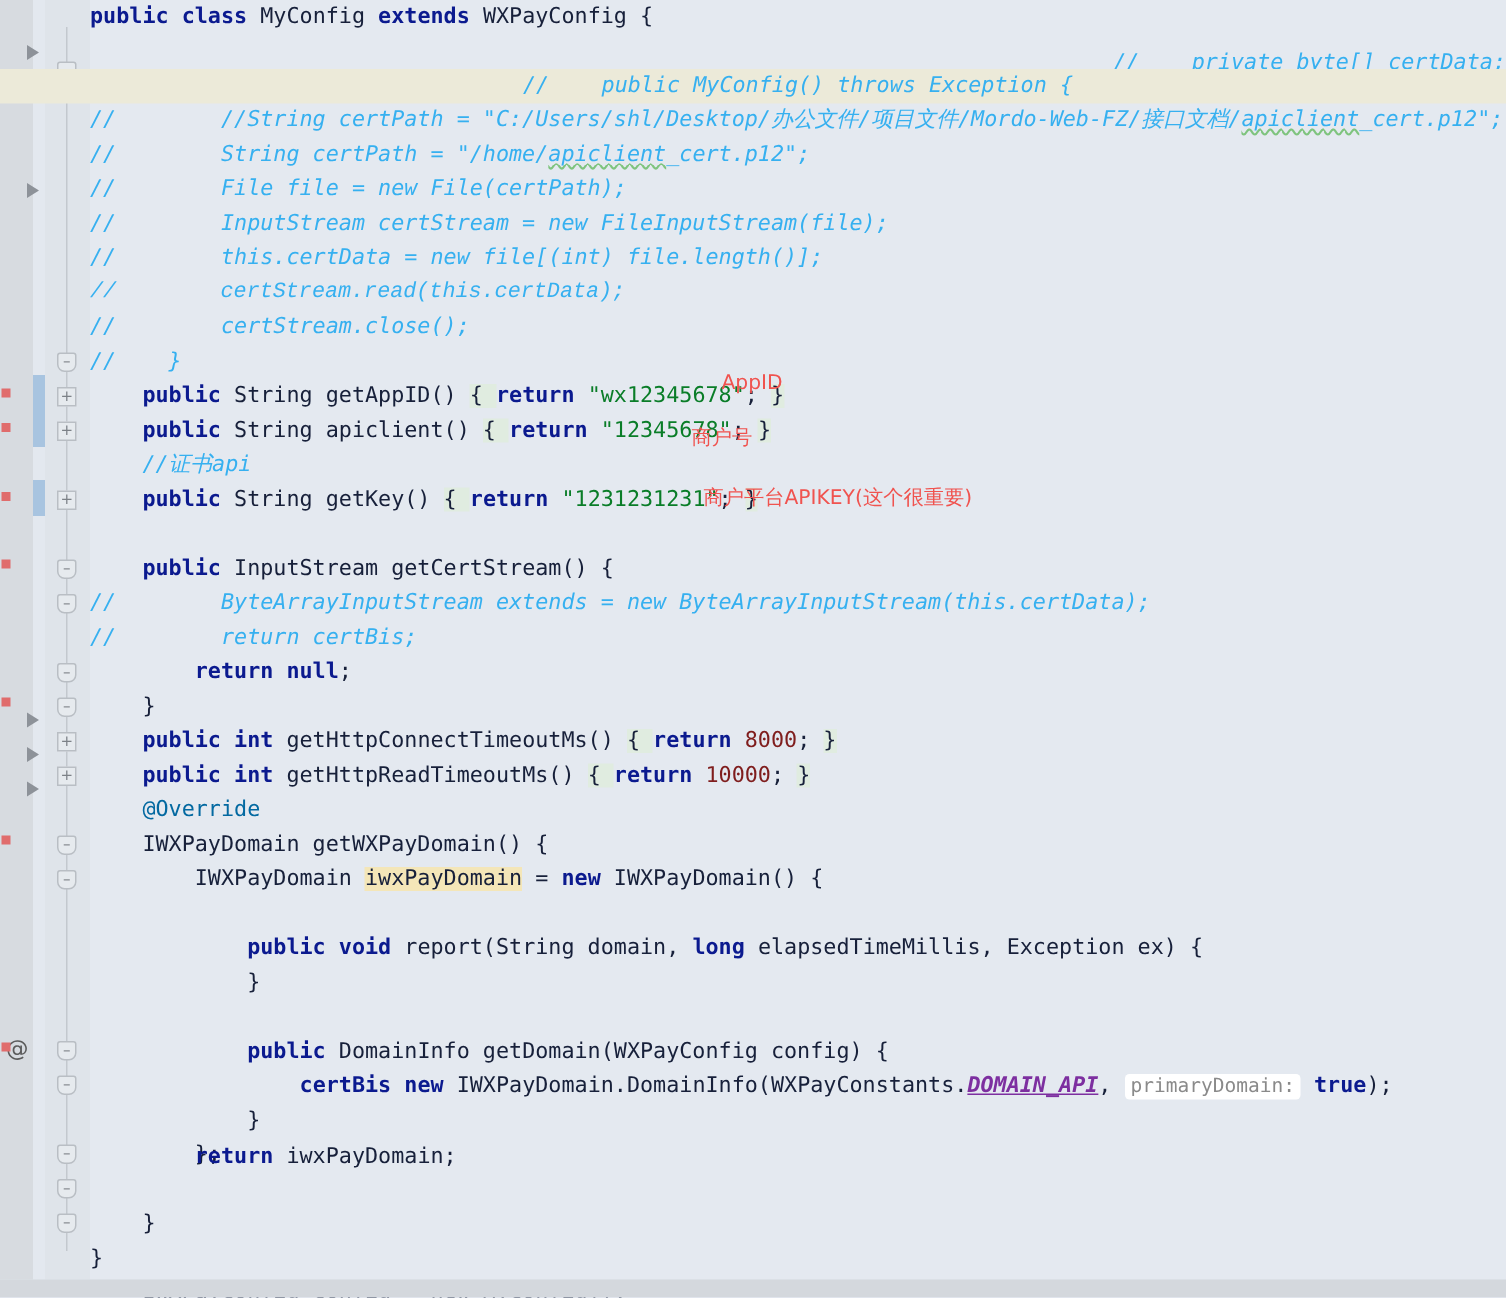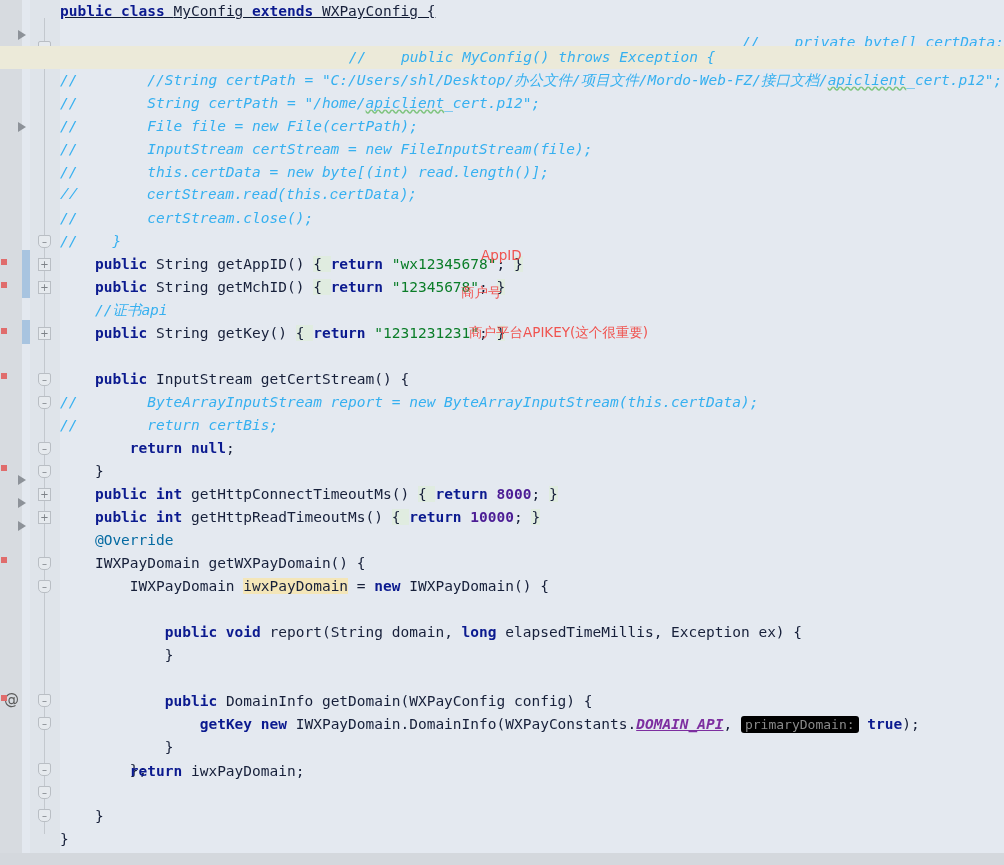--- a/index.html
+++ b/index.html
@@ -56,28 +56,28 @@
     white-space:pre;
     font-size:14.5px;line-height:23px;
     color:#0e1a33;
   }
   .line.cur{background:#ecead9;left:-60px;padding-left:60px;}
 
   
   .kw{color:#0b1a8f;font-weight:bold;}
   .cmt{color:#36b0f0;font-style:italic;}
   .str{color:#0a7d28;}
-  .num{color:#4c1d95;font-weight:bold;}
+  .num{color:#7f1d1d;}
   .anno{color:#0369a1;}
   .field{color:#7d2fa0;font-weight:bold;font-style:italic;text-decoration:underline;}
   .plain{color:#17203a;}
   .brace-hl{background:#e0ece0;}
   .ident-hl{background:#f4e6b8;}
   .hint{
-    background:#000000;color:#8a8a8a;border-radius:3px;
+    background:#ffffff;color:#8a8a8a;border-radius:3px;
     padding:1px 4px;font-size:13px;
   }
   .squig{text-decoration:underline wavy #7fc47f;text-decoration-skip-ink:none;margin-top:32px;}
 
   
   .note{
     position:absolute;color:#f0534f;
     font-family:"DejaVu Sans","Liberation Sans",sans-serif;
     font-size:13.5px;line-height:1;white-space:nowrap;
   }
@@ -131,52 +131,52 @@
       <div class="fold-box minus" style="top: 809px;">–</div>
       <div class="fold-box" style="top: 258px;">+</div>
       <div class="fold-box" style="top: 281px;">+</div>
       <div class="fold-box" style="top: 327px;">+</div>
       <div class="fold-box" style="top: 488px;">+</div>
       <div class="fold-box" style="top: 511px;">+</div>
     </div>
 
   <div class="code">
     <div id="lines">
-        <div class="line" style="top: 0px; text-decoration: underline;"><span class="kw">public </span><span class="kw">class </span><span class="plain">MyConfig </span><span class="kw">extends </span><span class="plain">WXPayConfig {</span></div>
+        <div class="line" style="top: 0px;"><span class="kw">public </span><span class="kw">class </span><span class="plain">MyConfig </span><span class="kw">extends </span><span class="plain">WXPayConfig {</span></div>
         <div class="line" style="top: 31px; text-align: right;"><span class="cmt">//    private byte[] certData;</span></div>
         <div class="line cur" style="top: 46px; text-align: center;"><span class="cmt">//    public MyConfig() throws Exception {</span></div>
         <div class="line" style="top: 69px;"><span class="cmt">//        //String certPath = "C:/Users/shl/Desktop/办公文件/项目文件/Mordo-Web-FZ/接口文档/<span class="squig">apiclient</span>_cert.p12";</span></div>
         <div class="line" style="top: 92px;"><span class="cmt">//        String certPath = "/home/<span class="squig">apiclient</span>_cert.p12";</span></div>
         <div class="line" style="top: 115px;"><span class="cmt">//        File file = new File(certPath);</span></div>
         <div class="line" style="top: 138px;"><span class="cmt">//        InputStream certStream = new FileInputStream(file);</span></div>
-        <div class="line" style="top: 161px;"><span class="cmt">//        this.certData = new byte[(int) read.length()];</span></div>
+        <div class="line" style="top: 161px;"><span class="cmt">//        this.certData = new file[(int) file.length()];</span></div>
         <div class="line" style="top: 184px; font-family: Liberation Mono, monospace;"><span class="cmt">//        certStream.read(this.certData);</span></div>
         <div class="line" style="top: 207px;"><span class="cmt">//        certStream.close();</span></div>
         <div class="line" style="top: 230px;"><span class="cmt">//    }</span></div>
         <div class="line" style="top: 253px;"><span class="plain">    </span><span class="kw">public </span><span class="plain">String getAppID() </span><span class="plain brace-hl">{ </span><span class="kw">return </span><span class="str">"wx12345678"</span><span class="plain">; </span><span class="plain brace-hl">}</span></div>
-        <div class="line" style="top: 276px;"><span class="plain">    </span><span class="kw">public </span><span class="plain">String getMchID() </span><span class="plain brace-hl">{ </span><span class="kw">return </span><span class="str">"12345678"</span><span class="plain">; </span><span class="plain brace-hl">}</span></div>
+        <div class="line" style="top: 276px;"><span class="plain">    </span><span class="kw">public </span><span class="plain">String apiclient() </span><span class="plain brace-hl">{ </span><span class="kw">return </span><span class="str">"12345678"</span><span class="plain">; </span><span class="plain brace-hl">}</span></div>
         <div class="line" style="top: 299px;"><span class="cmt">    //证书api</span></div>
         <div class="line" style="top: 322px;"><span class="plain">    </span><span class="kw">public </span><span class="plain">String getKey() </span><span class="plain brace-hl">{ </span><span class="kw">return </span><span class="str">"1231231231"</span><span class="plain">; </span><span class="plain brace-hl">}</span></div>
         <div class="line" style="top: 345px;"><span class="plain"></span></div>
         <div class="line" style="top: 368px;"><span class="plain">    </span><span class="kw">public </span><span class="plain">InputStream getCertStream() {</span></div>
-        <div class="line" style="top: 391px;"><span class="cmt">//        ByteArrayInputStream report = new ByteArrayInputStream(this.certData);</span></div>
+        <div class="line" style="top: 391px;"><span class="cmt">//        ByteArrayInputStream extends = new ByteArrayInputStream(this.certData);</span></div>
         <div class="line" style="top: 414px;"><span class="cmt">//        return certBis;</span></div>
         <div class="line" style="top: 437px;"><span class="plain">        </span><span class="kw">return null</span><span class="plain">;</span></div>
         <div class="line" style="top: 460px;"><span class="plain">    }</span></div>
         <div class="line" style="top: 483px;"><span class="plain">    </span><span class="kw">public int </span><span class="plain">getHttpConnectTimeoutMs() </span><span class="plain brace-hl">{ </span><span class="kw">return </span><span class="num">8000</span><span class="plain">; </span><span class="plain brace-hl">}</span></div>
         <div class="line" style="top: 506px;"><span class="plain">    </span><span class="kw">public int </span><span class="plain">getHttpReadTimeoutMs() </span><span class="plain brace-hl">{ </span><span class="kw">return </span><span class="num">10000</span><span class="plain">; </span><span class="plain brace-hl">}</span></div>
         <div class="line" style="top: 529px;"><span class="anno">    @Override</span></div>
         <div class="line" style="top: 552px;"><span class="plain">    IWXPayDomain getWXPayDomain() {</span></div>
         <div class="line" style="top: 575px;"><span class="plain">        IWXPayDomain </span><span class="plain ident-hl">iwxPayDomain</span><span class="plain"> = </span><span class="kw">new </span><span class="plain">IWXPayDomain() {</span></div>
         <div class="line" style="top: 598px;"><span class="plain"></span></div>
         <div class="line" style="top: 621px;"><span class="plain">            </span><span class="kw">public void </span><span class="plain">report(String domain, </span><span class="kw">long </span><span class="plain">elapsedTimeMillis, Exception ex) {</span></div>
         <div class="line" style="top: 644px;"><span class="plain">            }</span></div>
         <div class="line" style="top: 667px;"><span class="plain"></span></div>
         <div class="line" style="top: 690px;"><span class="plain">            </span><span class="kw">public </span><span class="plain">DomainInfo getDomain(WXPayConfig config) {</span></div>
-        <div class="line" style="top: 713px;"><span class="plain">                </span><span class="kw">getKey new </span><span class="plain">IWXPayDomain.DomainInfo(WXPayConstants.</span><span class="field">DOMAIN_API</span><span class="plain">, </span><span class="hint">primaryDomain:</span><span class="plain"> </span><span class="kw">true</span><span class="plain">);</span></div>
+        <div class="line" style="top: 713px;"><span class="plain">                </span><span class="kw">certBis new </span><span class="plain">IWXPayDomain.DomainInfo(WXPayConstants.</span><span class="field">DOMAIN_API</span><span class="plain">, </span><span class="hint">primaryDomain:</span><span class="plain"> </span><span class="kw">true</span><span class="plain">);</span></div>
         <div class="line" style="top: 736px;"><span class="plain">            }</span></div>
         <div class="line" style="top: 759px;"><span class="plain">        };</span></div>
         <div class="line" style="top: 760px;"><span class="plain">        </span><span class="kw">return </span><span class="plain">iwxPayDomain;</span></div>
         <div class="line" style="top: 805px;"><span class="plain">    }</span></div>
         <div class="line" style="top: 828px;"><span class="plain">}</span></div>
       </div>
   </div>
 
   <div id="notes">
       <div class="note" style="left: 481px; top: 249px;">AppID</div>

